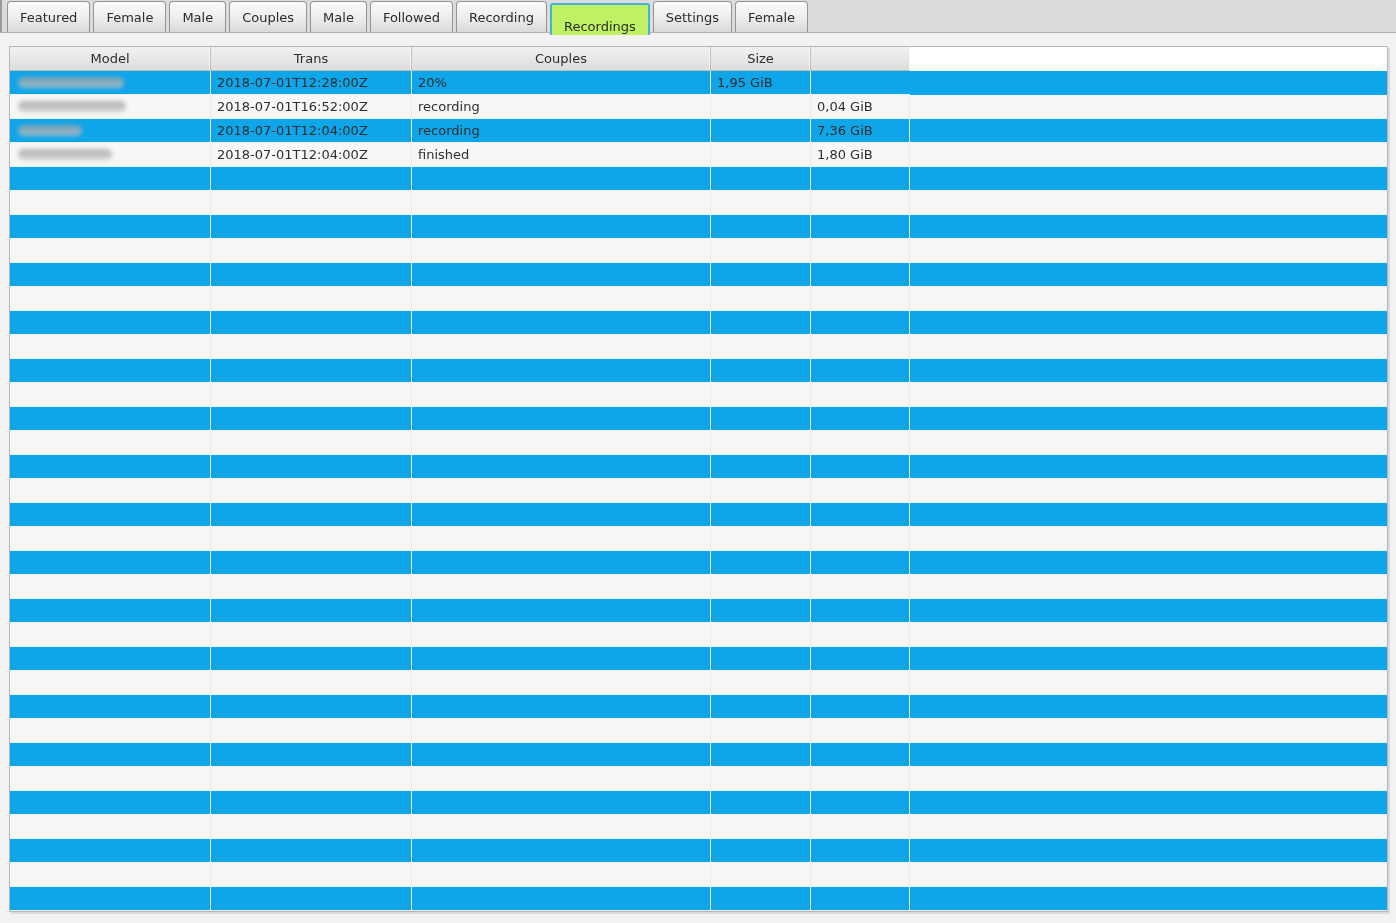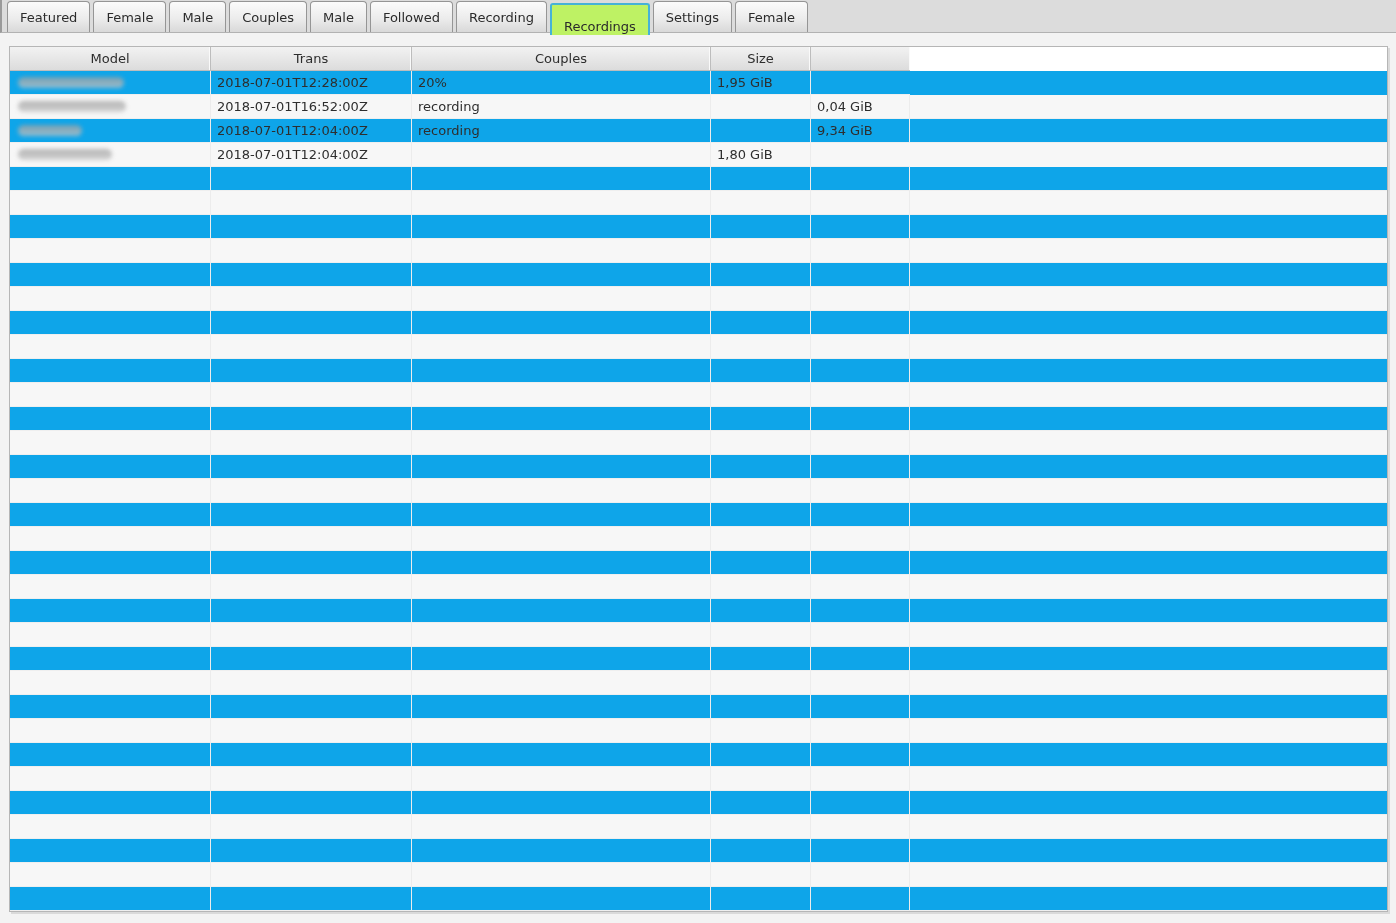--- a/index.html
+++ b/index.html
@@ -144,26 +144,27 @@
         <div class="cell">recording</div>
         <div class="cell"></div>
         <div class="cell">0,04 GiB</div>
         <div class="cell"></div>
       </div>
       <div class="tgrid-row trow">
         <div class="cell"><span class="blob" style="width: 64px;"></span></div>
         <div class="cell">2018-07-01T12:04:00Z</div>
         <div class="cell">recording</div>
         <div class="cell"></div>
-        <div class="cell">9,34 GiB</div>
+        <div class="cell">7,36 GiB</div>
         <div class="cell"></div>
       </div>
       <div class="tgrid-row trow">
         <div class="cell"><span class="blob" style="width: 94px;"></span></div>
         <div class="cell">2018-07-01T12:04:00Z</div>
+        <div class="cell">finished</div>
         <div class="cell"></div>
         <div class="cell">1,80 GiB</div>
         <div class="cell"></div>
       </div>
       <div class="tgrid-row trow">
         <div class="cell"></div>
         <div class="cell"></div>
         <div class="cell"></div>
         <div class="cell"></div>
         <div class="cell"></div>

